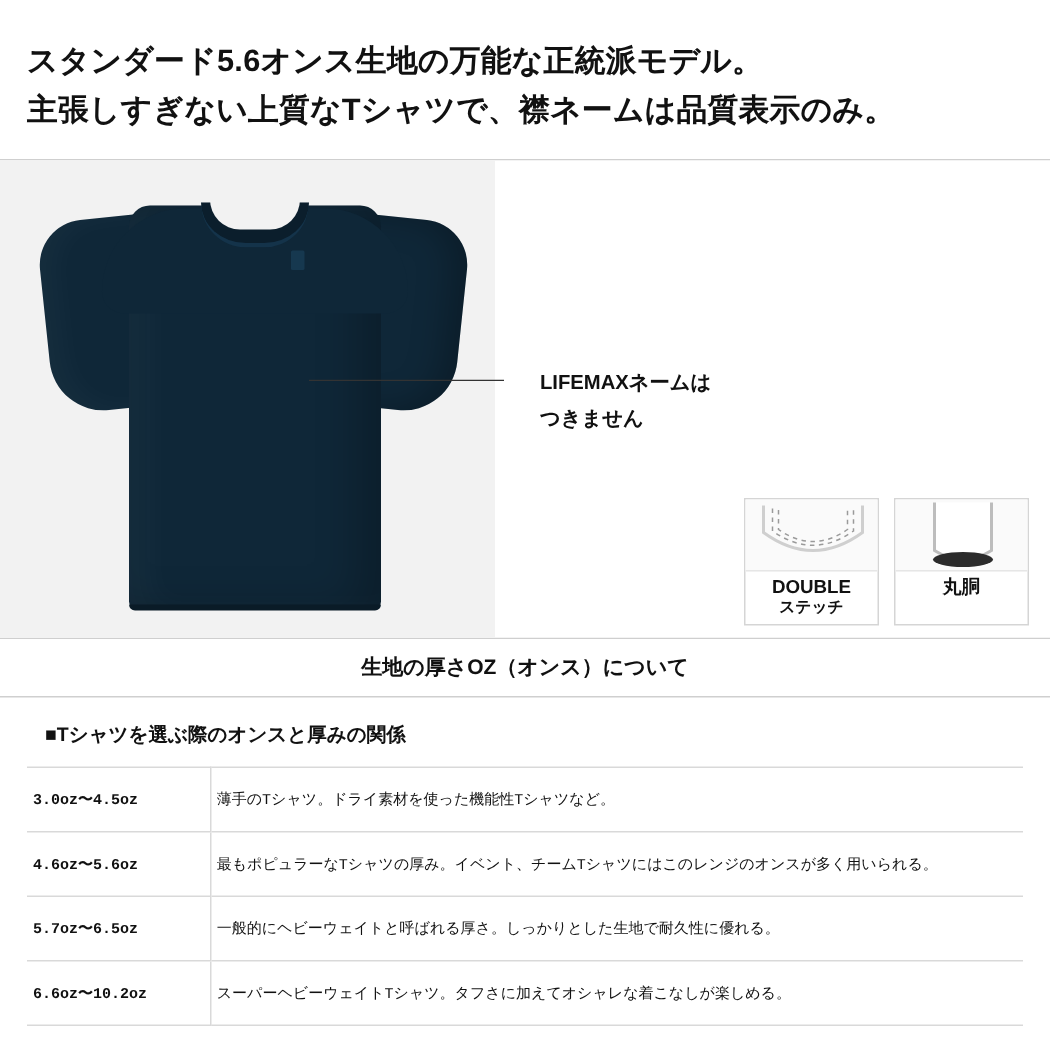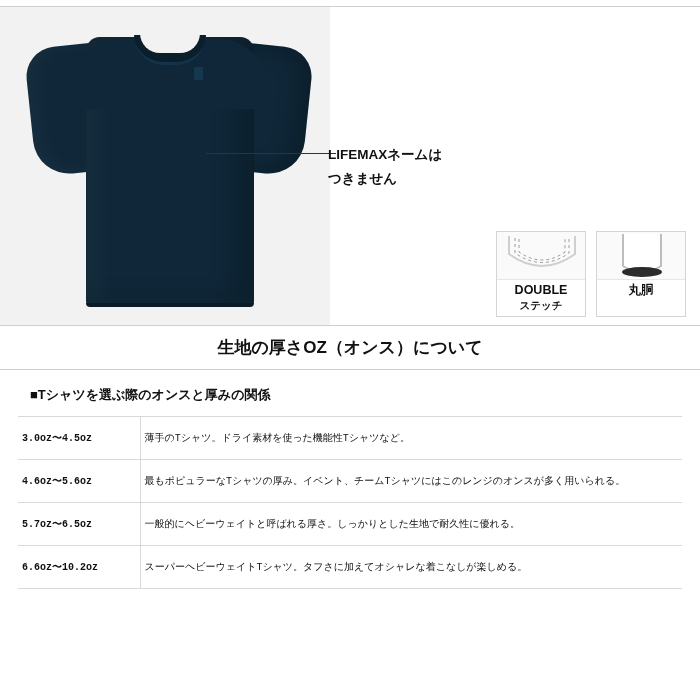--- a/index.html
+++ b/index.html
@@ -114,21 +114,21 @@
   }
 
   
   .callout-line {
     position: absolute;
     left: 206px; top: 146px;
     width: 130px; height: 1px;
   }
   .callout-label {
     position: absolute;
-    left: 328px; top: 136px;
+    left: 360px; top: 136px;
     font-size: 13.5px;
     font-weight: bold;
     line-height: 1.75;
     color: #111;
   }
 
   
   .features {
     position: absolute;
     right: 14px; bottom: 8px;
@@ -162,21 +162,21 @@
     font-size: 10.5px;
     font-weight: bold;
     font-family: Liberation Serif, serif;
   }
 
   
   .oz-caption {
     border-top: 1px solid #cfcfcf;
     border-bottom: 1px solid #cfcfcf;
     text-align: center;
-    font-size: 17px;
+    font-size: 14px;
     font-weight: bold;
     padding: 10px 0;
     color: #111;
   }
 
   
   .sec-title {
     font-size: 13px;
     font-weight: bold;
     padding: 16px 18px 12px 30px;
@@ -203,20 +203,24 @@
     border-right: 1px solid #d9d9d9;
     padding-left: 2px;
   }
   td.desc { padding-left: 14px; }
 </style>
 </head>
 <body>
 
 <div class="page">
 
+  <div class="headline">
+    <div class="line">スタンダード5.6オンス生地の万能な正統派モデル。</div>
+    <div class="line">主張しすぎない上質なTシャツで、襟ネームは品質表示のみ。</div>
+  </div>
   <hr class="hr-top">
 
   <div class="photo-area">
     <div class="photo-bg"></div>
 
     <div class="tshirt">
       <div class="ts-sleeve-l"></div>
       <div class="ts-sleeve-r"></div>
       <div class="ts-body"></div>
       <div class="ts-shoulder"></div>

